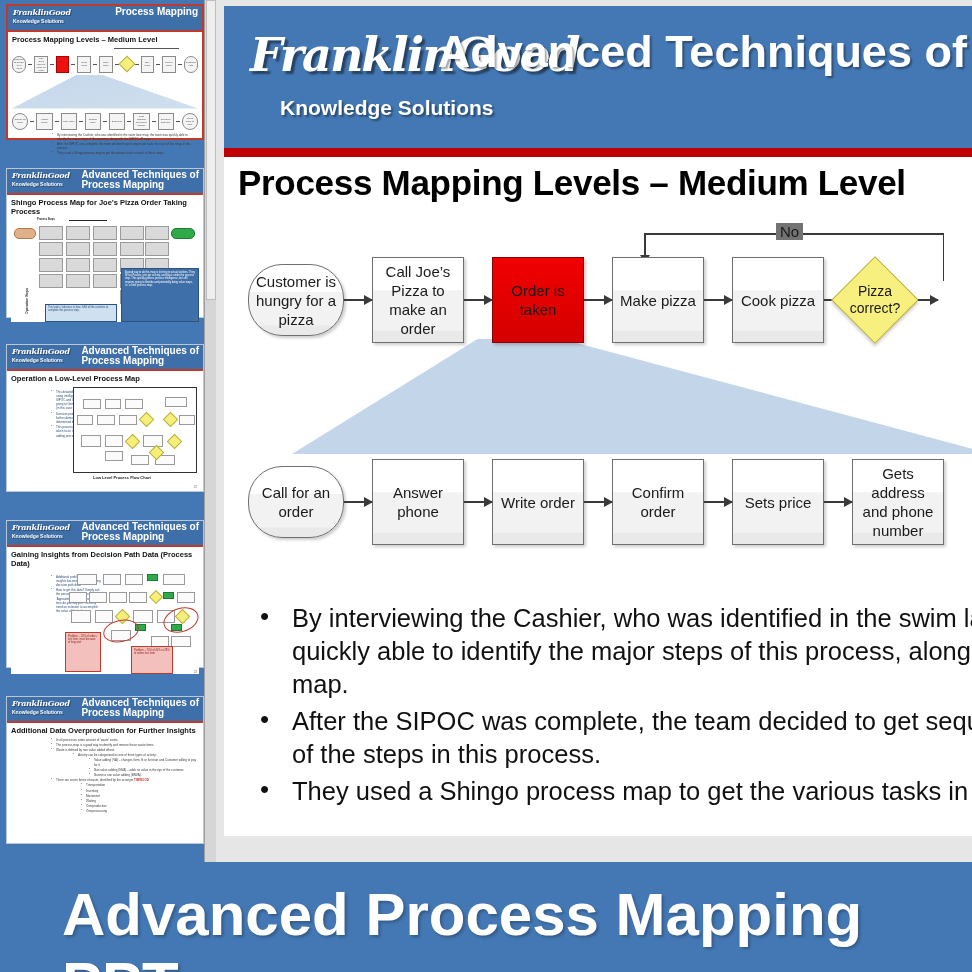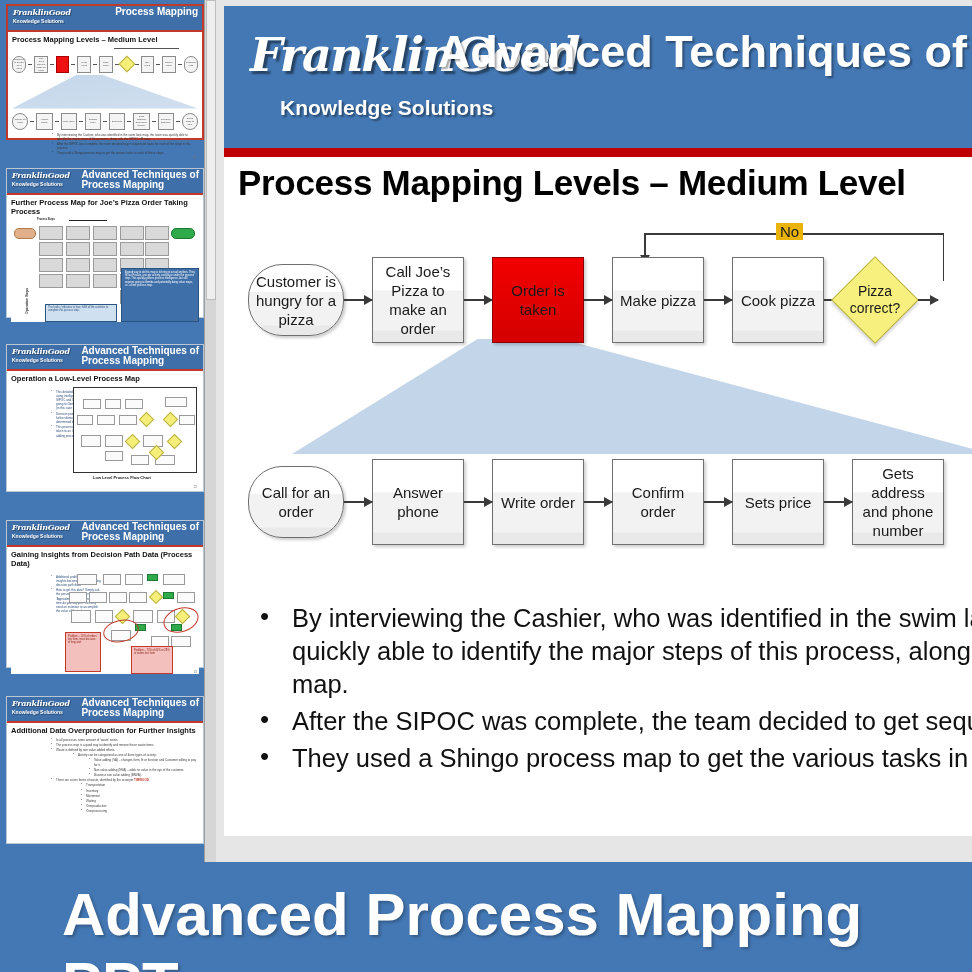--- a/index.html
+++ b/index.html
@@ -133,21 +133,21 @@
     position:absolute;left:68px;top:130px;width:700px;height:115px;
     background:#c3d5e8;
     clip-path:polygon(26.5% 0%, 38.5% 0%, 100% 100%, 0% 100%);
   }
   .noline{position:absolute;left:420px;top:12px;width:300px;height:36px;}
   .noline .seg-top{position:absolute;left:0;right:0;top:12px;height:1.5px;background:#3a3a3a;}
   .noline .seg-l{position:absolute;left:0;top:12px;width:1.5px;height:24px;background:#3a3a3a;}
   .noline .seg-r{position:absolute;right:0;top:12px;width:1.5px;height:48px;background:#3a3a3a;}
   .noline .arr-d{position:absolute;left:-4px;top:34px;width:0;height:0;
     border-left:5px solid transparent;border-right:5px solid transparent;border-top:8px solid #3a3a3a;}
-  .noline .lbl{position:absolute;left:132px;top:2px;background:#eab308;padding:0 4px;
+  .noline .lbl{position:absolute;left:132px;top:2px;background:#737373;padding:0 4px;
     font-size:15px;color:#1a1a1a;}
 
   .row{position:absolute;display:flex;align-items:center;}
   .row1{left:24px;top:48px;}
   .row2{left:24px;top:250px;}
   .node{
     box-sizing:border-box;border:1.5px solid #6f6f6f;
     background:linear-gradient(to bottom,#ffffff 0%,#ffffff 38%,#f2f2f2 39%,#f2f2f2 86%,#e9e9e9 87%,#e9e9e9 100%);
     font-size:15px;color:#1a1a1a;text-align:center;line-height:19px;
     display:flex;align-items:center;justify-content:center;padding:2px 4px;
@@ -250,21 +250,21 @@
 
   <div class="thumb plain" style="top:168px;height:150px;">
     <div class="t-head">
       <div class="t-logo">FranklinGood
         <small>Knowledge Solutions</small>
       </div>
       <div class="t-title">Advanced Techniques of<br>Process Mapping</div>
     </div>
     <div class="t-redline"></div>
     <div class="t-body">
-      <div class="t-slidetitle">Further Process Map for Joe’s Pizza Order Taking Process</div>
+      <div class="t-slidetitle">Shingo Process Map for Joe’s Pizza Order Taking Process</div>
       <div class="t-art" style="height:104px;">
         <div class="gtxt" style="left:26px;top:0px;font-weight:bold;color:#222;">Process Steps</div>
         <div class="gbox" style="left:58px;top:2.5px;width:38px;height:.6px;background:#222;border:0;"></div>
         <div class="t-vlabel" style="left:14px;top:96px;">Operation Steps</div>
         <div class="gbox or" style="left:3px;top:10px;width:20px;height:9px;"></div>
         <div class="gbox gr" style="left:160px;top:10px;width:22px;height:9px;"></div>
         <div class="gbox" style="left:28px;top:8px;width:22px;height:12px;"></div>
         <div class="gbox" style="left:55px;top:8px;width:22px;height:12px;"></div>
         <div class="gbox" style="left:82px;top:8px;width:22px;height:12px;"></div>
         <div class="gbox" style="left:109px;top:8px;width:22px;height:12px;"></div>
@@ -482,20 +482,21 @@
 
     <div id="bullets">
       <ul>
         <li>
           <span>By interviewing the Cashier, who was identified in the swim lane map, the team was</span><br>
           <span>quickly able to identify the major steps of this process, along with the SIPOC +R</span><br>
           <span>map.</span>
         </li>
         <li>
           <span>After the SIPOC was complete, the team decided to get sequenced tasks for each</span><br>
+          <span>of the steps in this process.</span>
         </li>
         <li>
           <span>They used a Shingo process map to get the various tasks in each of these steps.</span>
         </li>
       </ul>
     </div>
 
   </div>
 </div>
 

